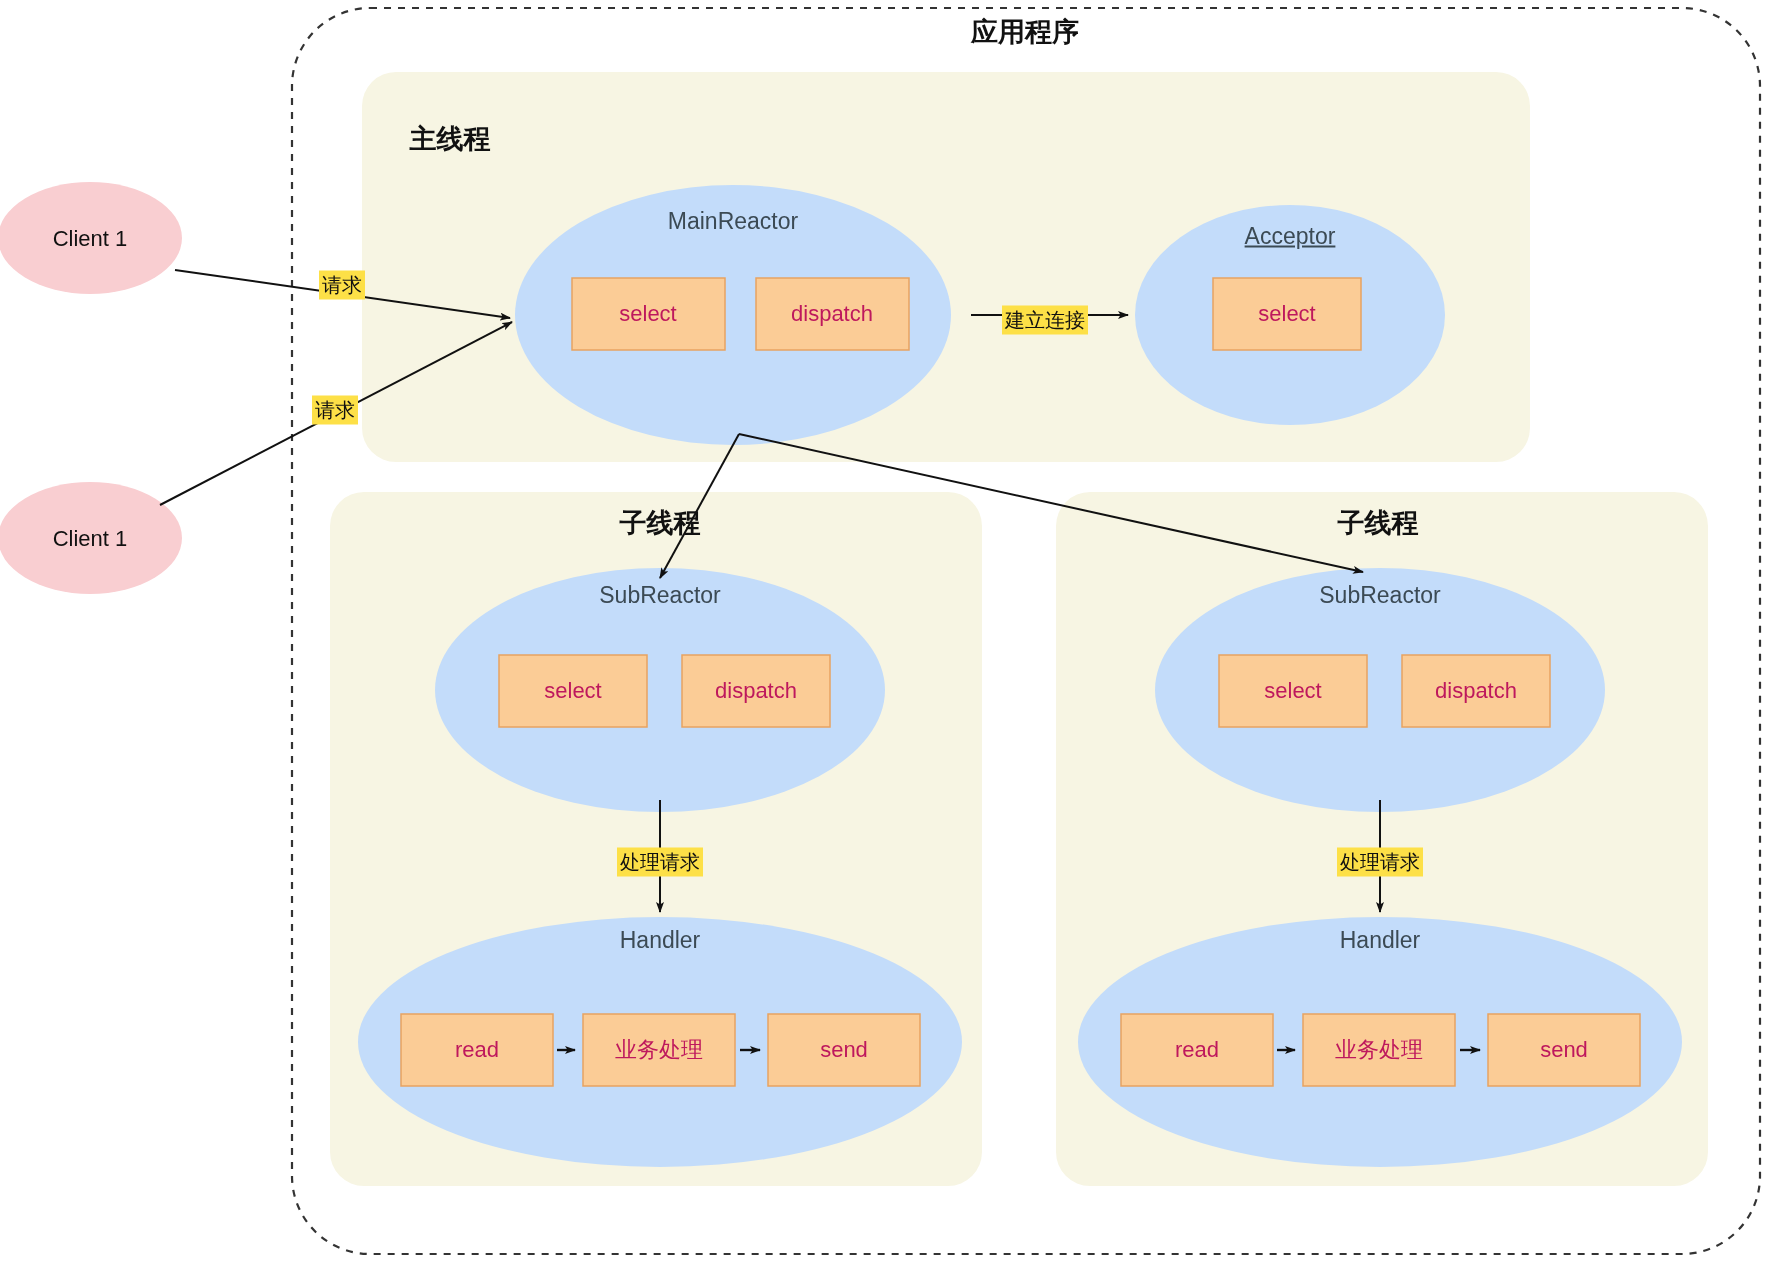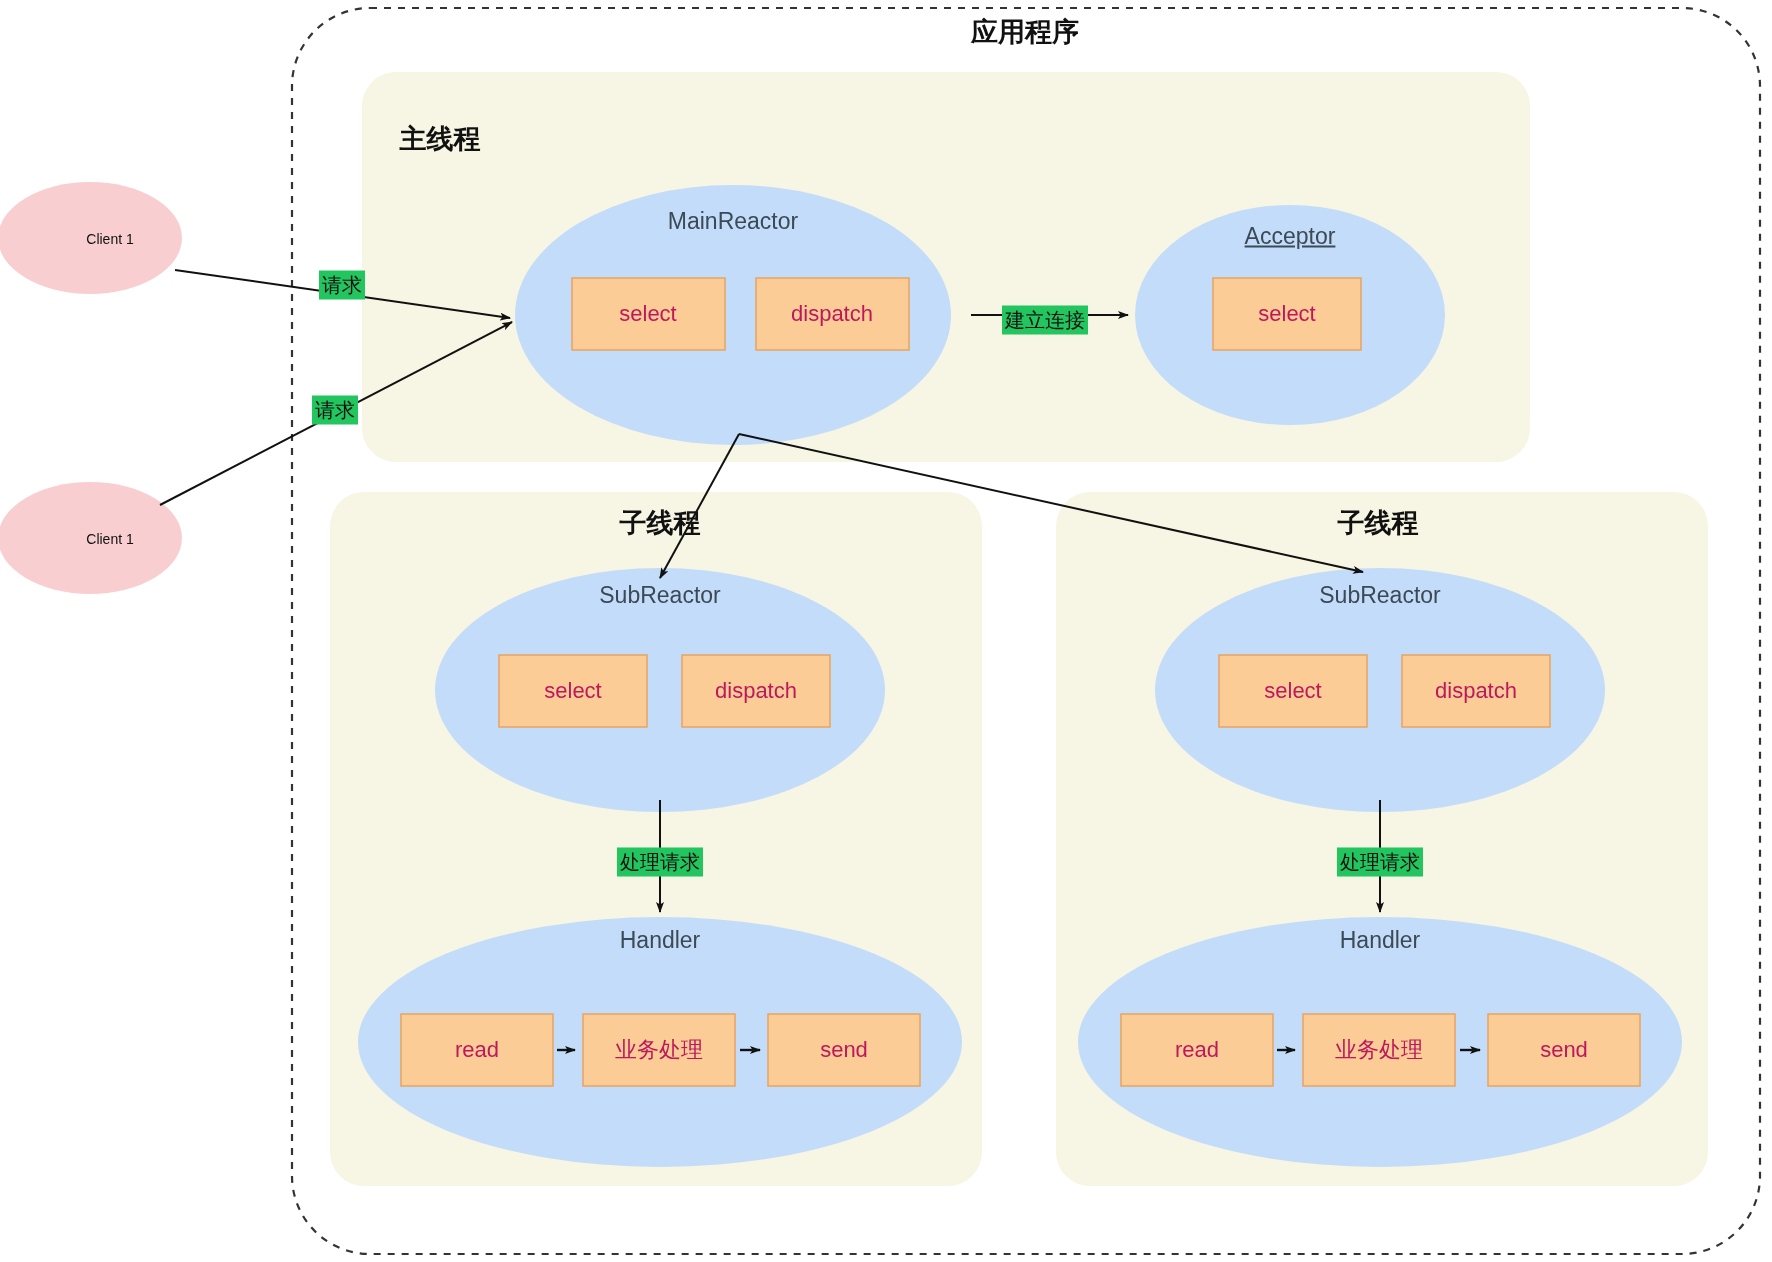--- a/index.html
+++ b/index.html
@@ -39,32 +39,31 @@
     font-size: 27px;
     font-weight: bold;
     color: #111111;
   }
   .ellipse-title {
     font-size: 23px;
     color: #3b4a54;
     font-weight: normal;
   }
   .client-label {
-    font-size: 14px;
+    font-size: 22px;
     color: #111111;
-    margin-left: 20px;
   }
   .box-label {
     font-size: 22px;
     color: #be185d;
   }
   .edge-label {
     font-size: 20px;
     color: #111111;
-    background: #22c55e;
+    background: #fde047;
     padding: 1px 3px;
   }
 </style>
 </head>
 <body>
 
 <div id="canvas">
 
   <svg class="layer" viewBox="0 0 1772 1262">
     <defs>
@@ -131,21 +130,21 @@
 
     <path d="M 557 1050 L 575 1050" fill="none" stroke="#111111" stroke-width="2.4" marker-end="url(#arrowhead)"></path>
     <path d="M 740 1050 L 760 1050" fill="none" stroke="#111111" stroke-width="2.4" marker-end="url(#arrowhead)"></path>
 
     <path d="M 1277 1050 L 1295 1050" fill="none" stroke="#111111" stroke-width="2.4" marker-end="url(#arrowhead)"></path>
     <path d="M 1460 1050 L 1480 1050" fill="none" stroke="#111111" stroke-width="2.4" marker-end="url(#arrowhead)"></path>
   </svg>
 
   <div class="txt app-title" style="left:1025px; top:32px;">应用程序</div>
 
-  <div class="txt group-title" style="left:440px; top:139px;">主线程</div>
+  <div class="txt group-title" style="left:450px; top:139px;">主线程</div>
   <div class="txt group-title" style="left:660px; top:523px;">子线程</div>
   <div class="txt group-title" style="left:1378px; top:523px;">子线程</div>
 
   <div class="txt client-label" style="left:90px; top:239px;">Client 1</div>
   <div class="txt client-label" style="left:90px; top:539px;">Client 1</div>
 
   <div class="txt ellipse-title" style="left:733px; top:221px;">MainReactor</div>
   <div class="txt ellipse-title" style="left:1290px; top:236px;text-decoration:underline;">Acceptor</div>
   <div class="txt ellipse-title" style="left:660px; top:595px;">SubReactor</div>
   <div class="txt ellipse-title" style="left:660px; top:940px;">Handler</div>

